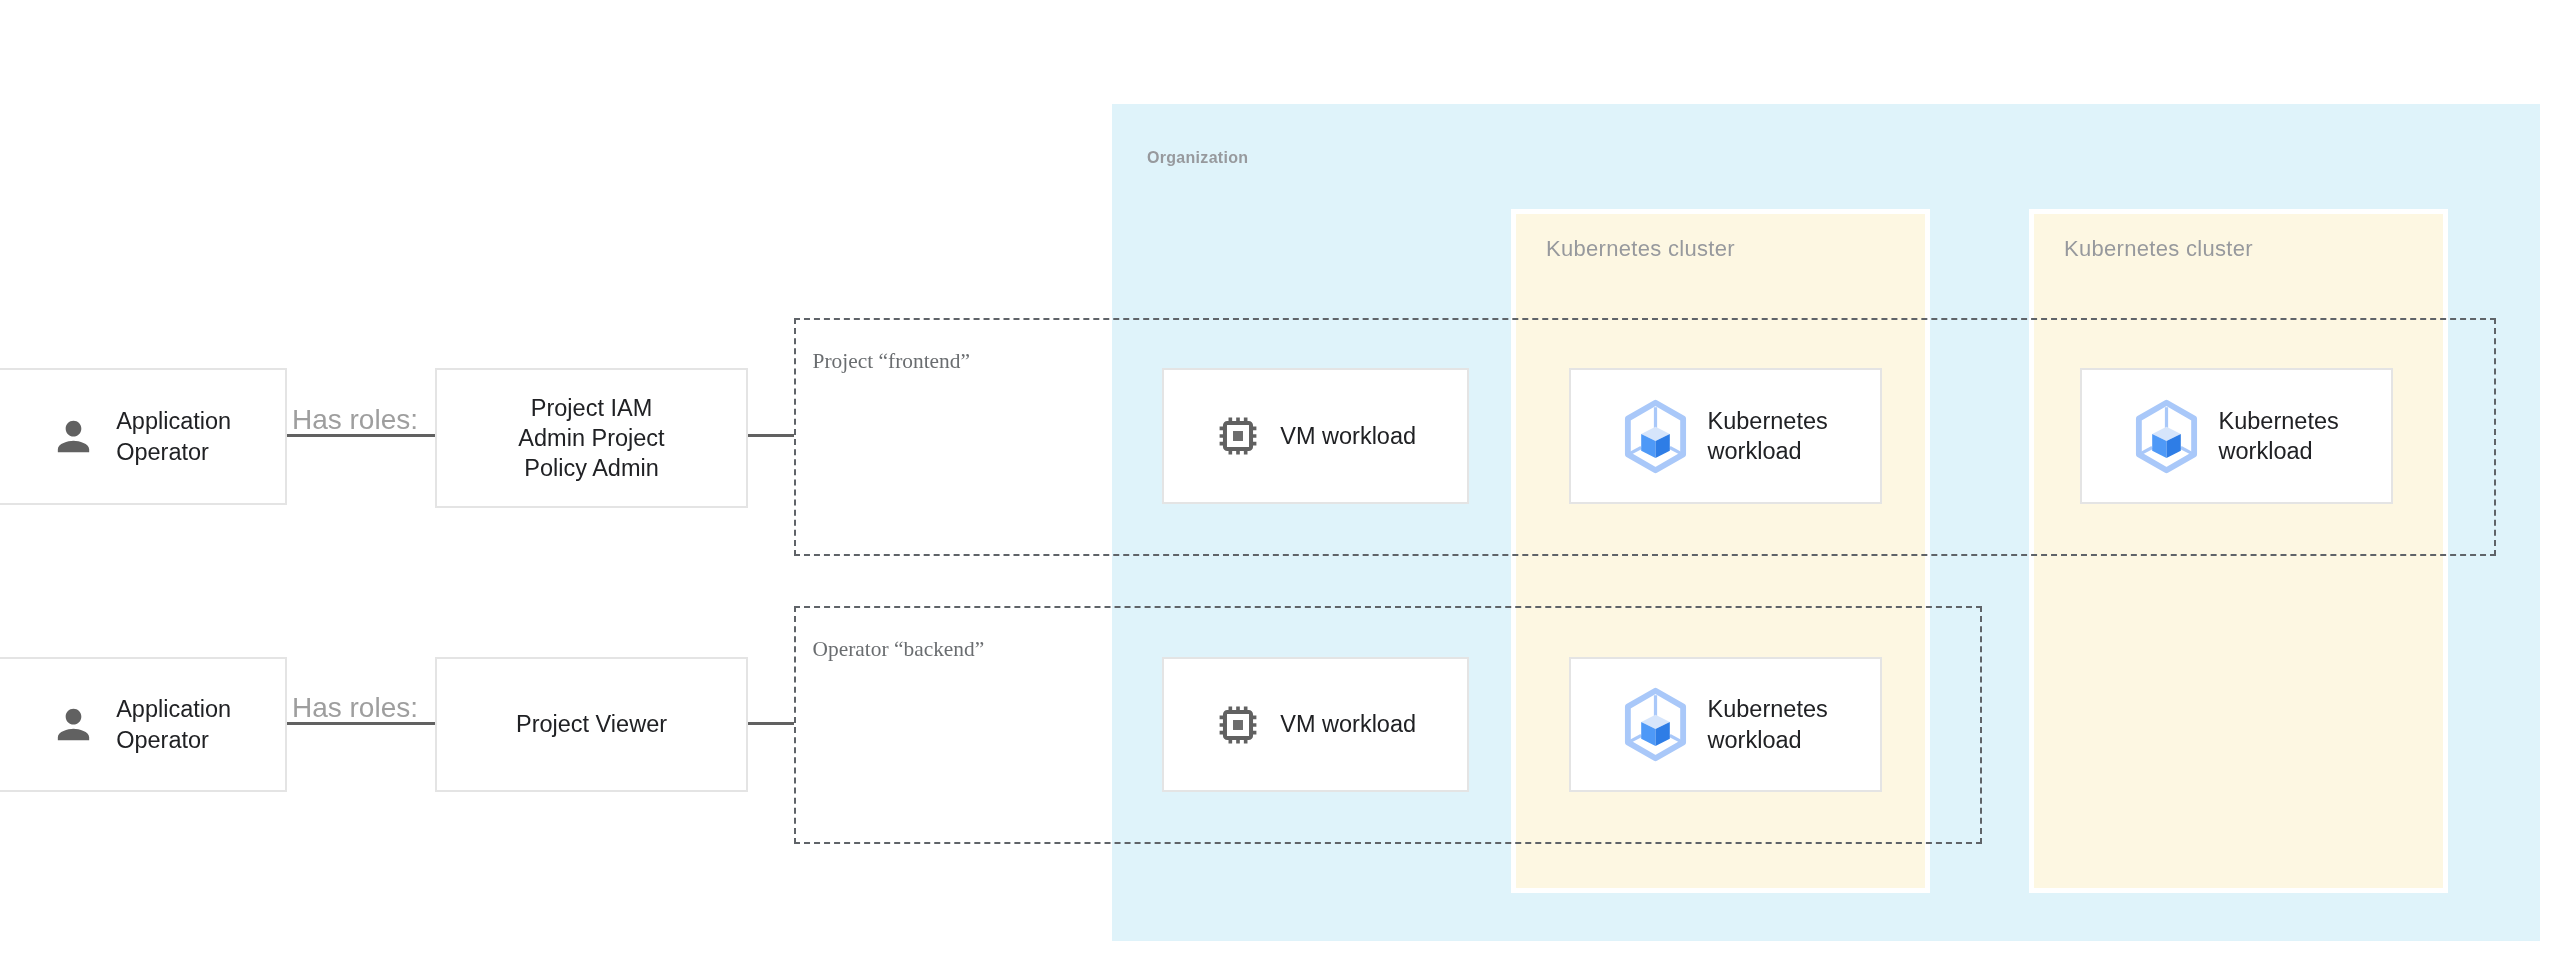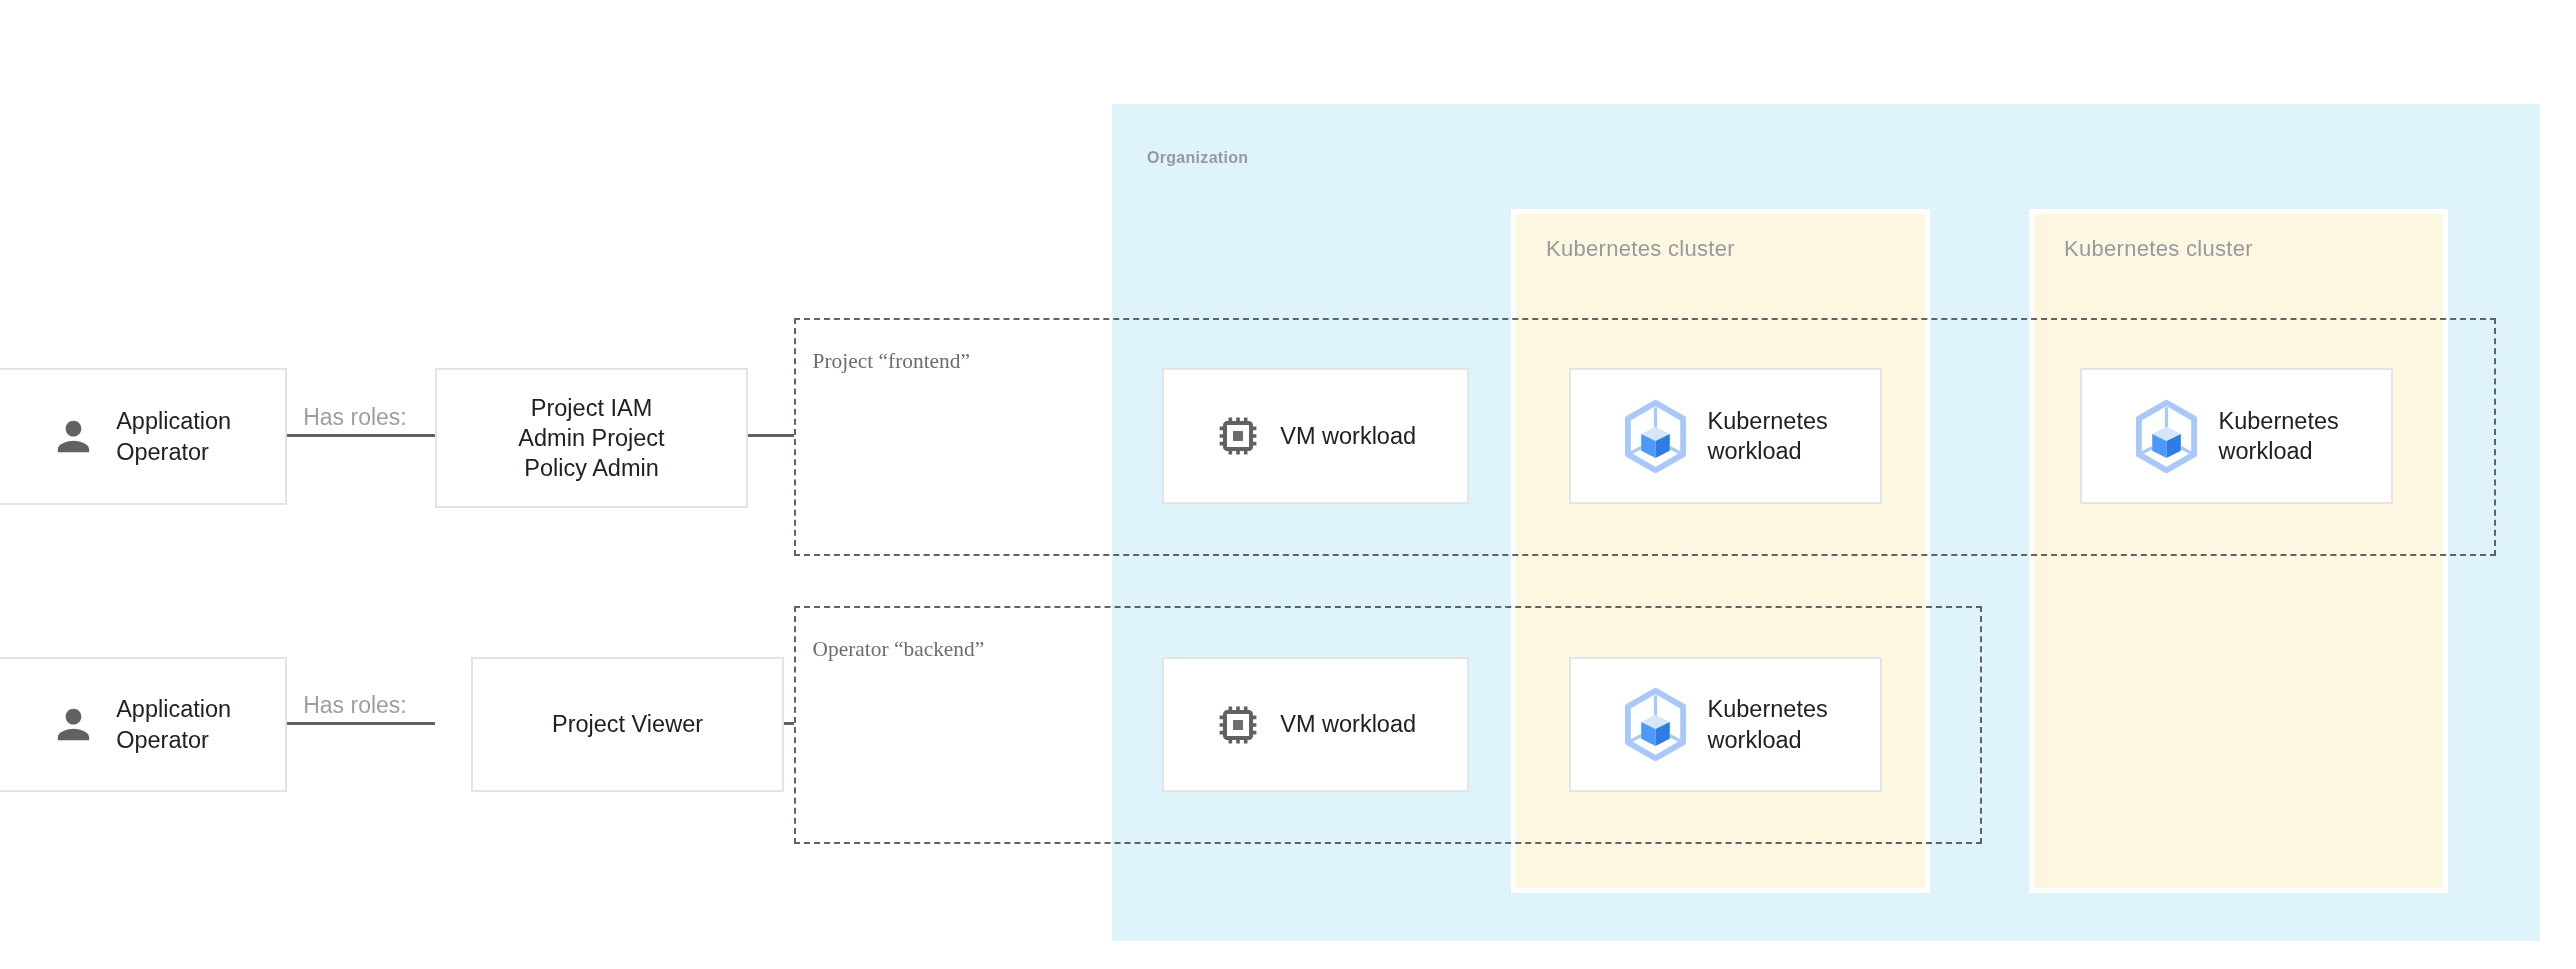--- a/index.html
+++ b/index.html
@@ -31,35 +31,35 @@
   .cluster-label{position:absolute;left:30px;top:22px;font-size:22px;font-weight:400;
        color:var(--zone-label);letter-spacing:0.3px;}
 
   .project-boundary{position:absolute;border:2.1px dashed var(--dashed-border);z-index:3;}
   .project-frontend{left:794px;top:318px;width:1702px;height:238px;}
   .project-backend{left:794px;top:606px;width:1188px;height:238px;}
   .project-label{position:absolute;left:16.6px;top:29px;font-size:21.4px;color:var(--project-label);font-family:Liberation Serif, serif;}
 
   .connector{position:absolute;height:2.8px;background:var(--connector);z-index:4;}
   .relation-label{position:absolute;left:287px;width:136px;text-align:center;
-       font-size:23px;color:var(--relation-label);z-index:4;}
+       font-size:28px;color:var(--relation-label);z-index:4;}
 
   .node{position:absolute;background:#fff;border:2.1px solid var(--box-border);
        display:flex;align-items:center;justify-content:center;gap:19.3px;z-index:5;
        color:var(--text);font-size:23.5px;line-height:1.28;}
   .node .txt{text-align:left;}
   .node.center .txt{text-align:center;}
 
   .appop-1{left:-5.5px;top:368px;width:292px;height:137px;}
   .role-iam{left:435px;top:368px;width:313px;height:140px;justify-content:center;}
   .vm-1{left:1162px;top:368px;width:307px;height:136px;}
   .k8s-1{left:1569px;top:368px;width:313px;height:136px;}
   .k8s-3{left:2080px;top:368px;width:313px;height:136px;}
   .appop-2{left:-5.5px;top:657px;width:292px;height:135px;}
-  .role-viewer{left:435px;top:657px;width:313px;height:135px;margin-left:36px;}
+  .role-viewer{left:435px;top:657px;width:313px;height:135px;}
   .vm-2{left:1162px;top:657px;width:307px;height:135px;}
   .k8s-2{left:1569px;top:657px;width:313px;height:135px;}
 
   .icon{flex:0 0 auto;display:block;}
 </style>
 </head>
 <body>
 
 <div class="canvas">
 

